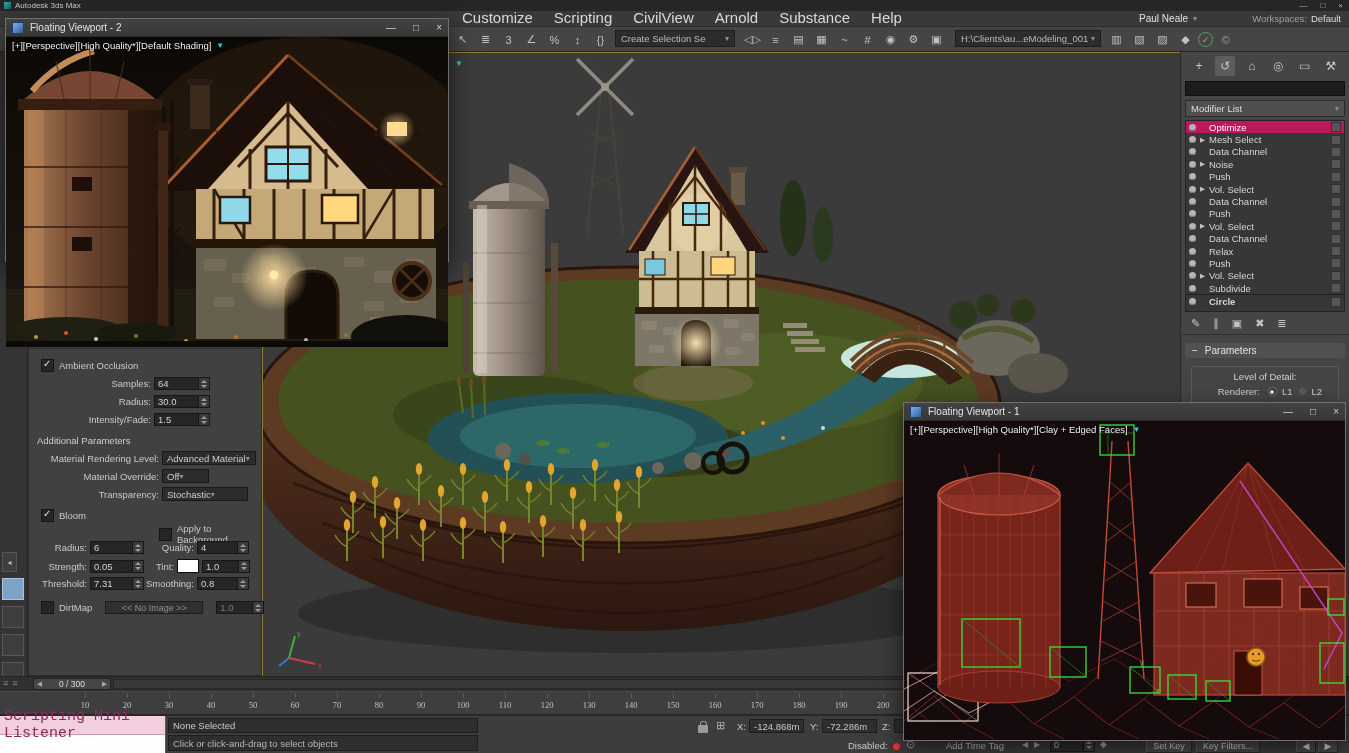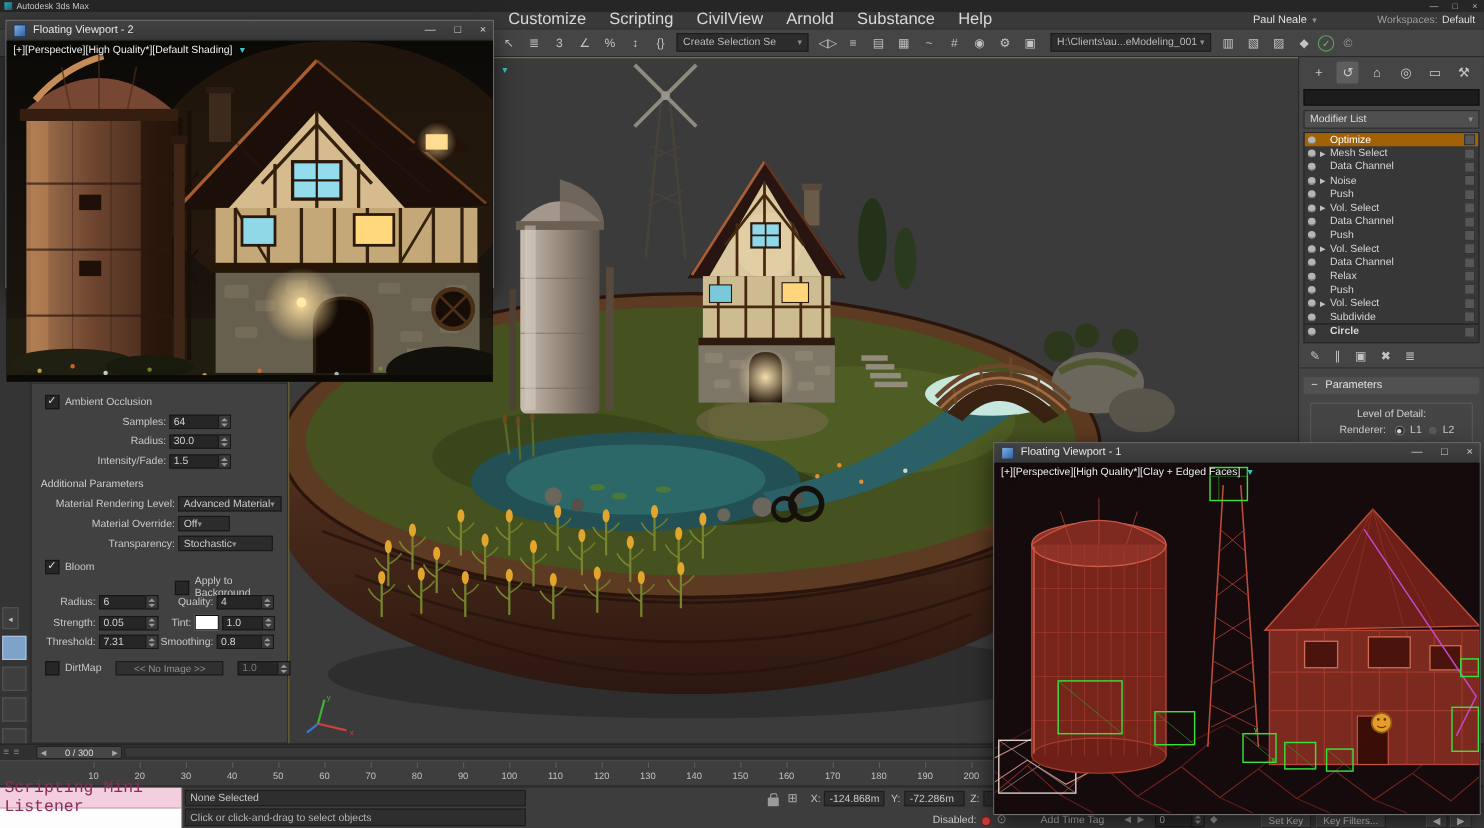--- a/index.html
+++ b/index.html
@@ -27,21 +27,21 @@
 
   
   .cmd{position:absolute;left:1180px;top:52px;width:169px;height:624px;background:#454545;border-left:1px solid #2a2a2a;box-sizing:border-box;}
   .cmd-tabs{display:flex;justify-content:space-between;padding:4px 8px 0 8px;}
   .cmd-tab{width:20px;height:20px;display:flex;align-items:center;justify-content:center;color:#c8c8c8;font-size:12px;border-radius:2px;}
   .cmd-tab.active{background:#5d5d5d;}
   .name-field{margin:5px 4px 0 4px;height:13px;background:#1c1c1c;border:1px solid #101010;}
   .mod-list{margin:4px 4px 0 4px;height:15px;background:#4f4f4f;border:1px solid #2b2b2b;display:flex;align-items:center;justify-content:space-between;padding:0 5px;font-size:9.5px;color:#ddd;}
   .stack{margin:3px 4px 0 4px;height:190px;background:#373737;border:1px solid #252525;overflow:hidden;}
   .stack-row{height:12.4px;display:flex;align-items:center;gap:3px;padding:0 3px;font-size:9.5px;color:#d6d6d6;}
-  .stack-row.sel{background:#a16207;color:#fff;}
+  .stack-row.sel{background:#be185d;color:#fff;}
   .stack-row.base{border-top:1px solid #1f1f1f;font-weight:bold;}
   .bulb{width:7px;height:7px;border-radius:50%;background:#b5b5b5;box-shadow:inset 0 -1px 0 #777;flex:none;}
   .s-arrow{width:7px;font-size:6.5px;color:#c0c0c0;flex:none;text-align:center;}
   .mod-ico{margin-left:auto;width:8px;height:8px;background:#565656;border:1px solid #333;flex:none;}
   .stack-tools{display:flex;gap:13px;padding:5px 10px 4px 10px;border-bottom:1px solid #2e2e2e;color:#c4c4c4;font-size:11px;}
   .rollout{margin:8px 4px 0 4px;height:15px;background:#515151;border-radius:2px;display:flex;align-items:center;gap:7px;padding:0 7px;font-size:10px;color:#e2e2e2;}
   .lod-group{position:relative;margin:8px 10px 0 10px;border:1px solid #5a5a5a;border-radius:2px;padding:4px 0 7px 0;}
   .lod-title{text-align:center;font-size:9.5px;color:#d2d2d2;}
   .lod-row{display:flex;align-items:center;justify-content:center;gap:5px;font-size:9.5px;color:#cfcfcf;margin-top:4px;}
   .lod-row .rl{width:52px;text-align:right;margin-right:3px;}
@@ -77,21 +77,21 @@
   .funnel{color:#38c8c8;font-size:8px;}
   .vp-funnel-main{position:absolute;left:192px;top:6px;}
 
   
   .tl-slider{position:absolute;left:0;top:676px;width:1349px;height:15px;background:#303030;border-top:1px solid #222;box-sizing:border-box;}
   .tl-grips{position:absolute;left:3px;top:1px;display:flex;gap:4px;color:#8a8a8a;font-size:9px;}
   .tl-range{position:absolute;left:33px;top:1px;width:78px;height:12px;background:#464646;border:1px solid #222;border-radius:2px;display:flex;align-items:center;justify-content:space-between;padding:0 3px;font-size:8.5px;color:#ddd;box-sizing:border-box;}
   .tl-range .arr{font-size:6.5px;color:#aaa;}
   .tl-track{position:absolute;left:113px;top:2px;width:1230px;height:10px;background:#383838;border:1px solid #272727;box-sizing:border-box;}
   .tl-ruler{position:absolute;left:0;top:691px;width:1349px;height:24px;background:#3e3e3e;border-top:1px solid #4a4a4a;border-bottom:1px solid #262626;box-sizing:border-box;}
-  .ticks{position:absolute;left:72px;top:0;width:824px;height:24px;display:flex;justify-content:space-between;}
+  .ticks{position:absolute;left:72px;top:0;width:824px;height:24px;display:flex;justify-content:space-between;font-family:Liberation Serif, serif;}
   .tick{position:relative;width:26px;text-align:center;font-size:8.5px;color:#c2c2c2;padding-top:8px;box-sizing:border-box;}
   .tick::before{content:"";position:absolute;left:50%;top:1px;width:1px;height:5px;background:#5c5c5c;}
 
   
   .statusbar{position:absolute;left:0;top:715px;width:1349px;height:38px;background:#3d3d3d;border-top:1px solid #2a2a2a;box-sizing:border-box;}
   .listener{position:absolute;left:0;top:0;width:165px;height:37px;border-right:1px solid #5a5a5a;}
   .listener-pink{height:19px;background:#f3cede;color:#8b2b5a;font-family:"Liberation Mono",monospace;font-size:15px;display:flex;align-items:center;padding:0 4px;border-bottom:1px solid #c8a0b0;box-sizing:border-box;}
   .listener-white{height:18px;background:#fdfdfd;}
   .sb-box{position:absolute;background:#2e2e2e;border:1px solid #1e1e1e;color:#c8c8c8;font-size:9.5px;display:flex;align-items:center;padding:0 4px;box-sizing:border-box;}
   .sb-label{position:absolute;font-size:9.5px;color:#c8c8c8;}

